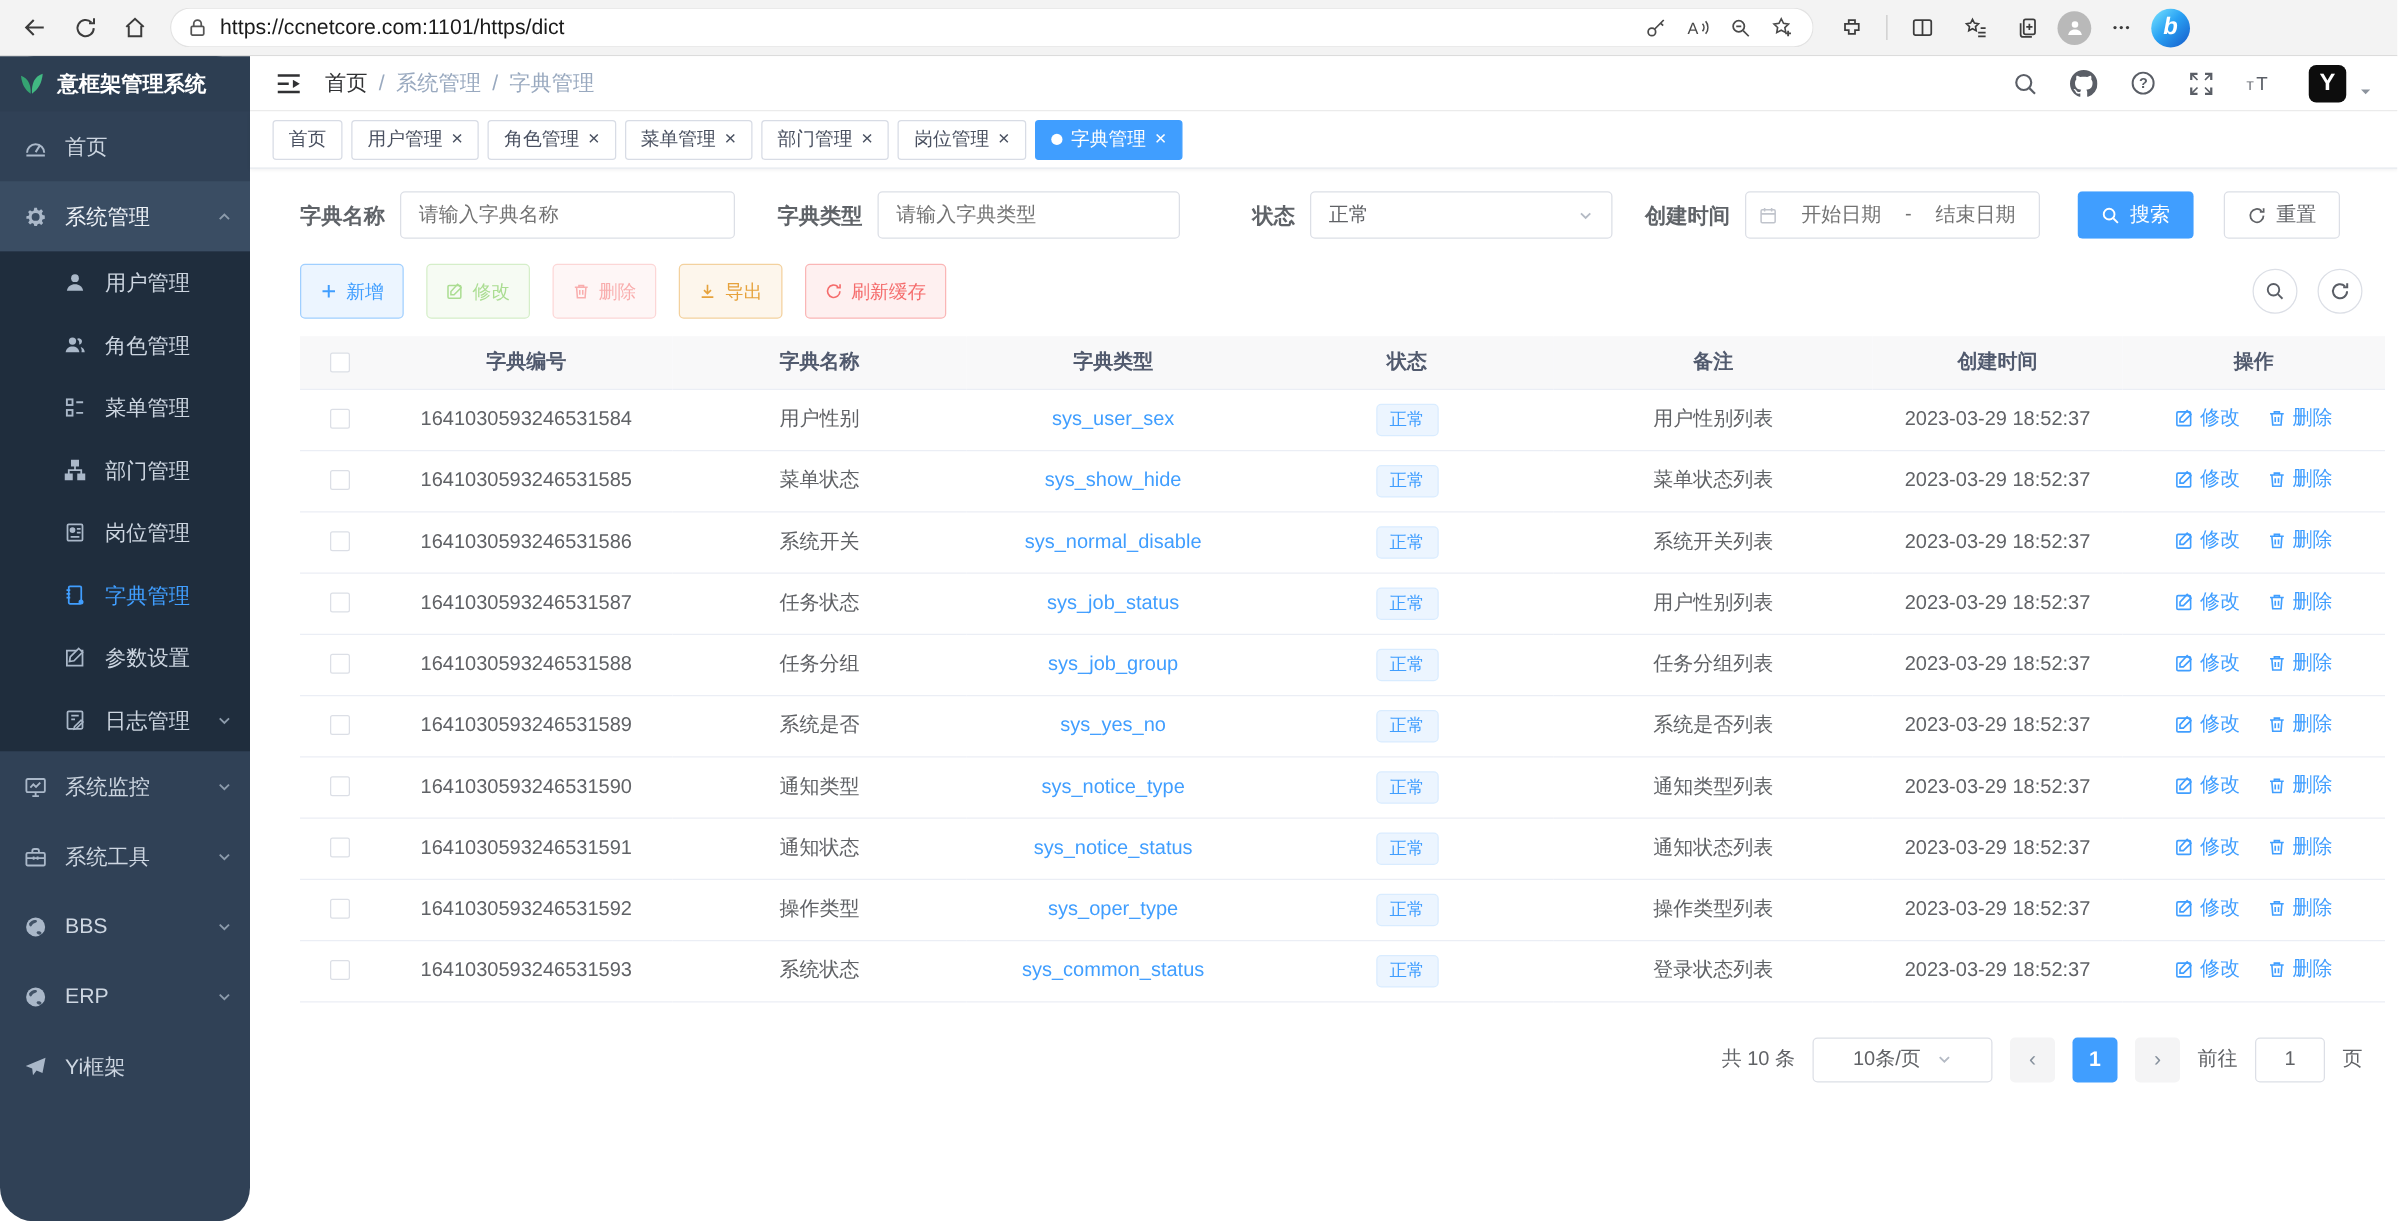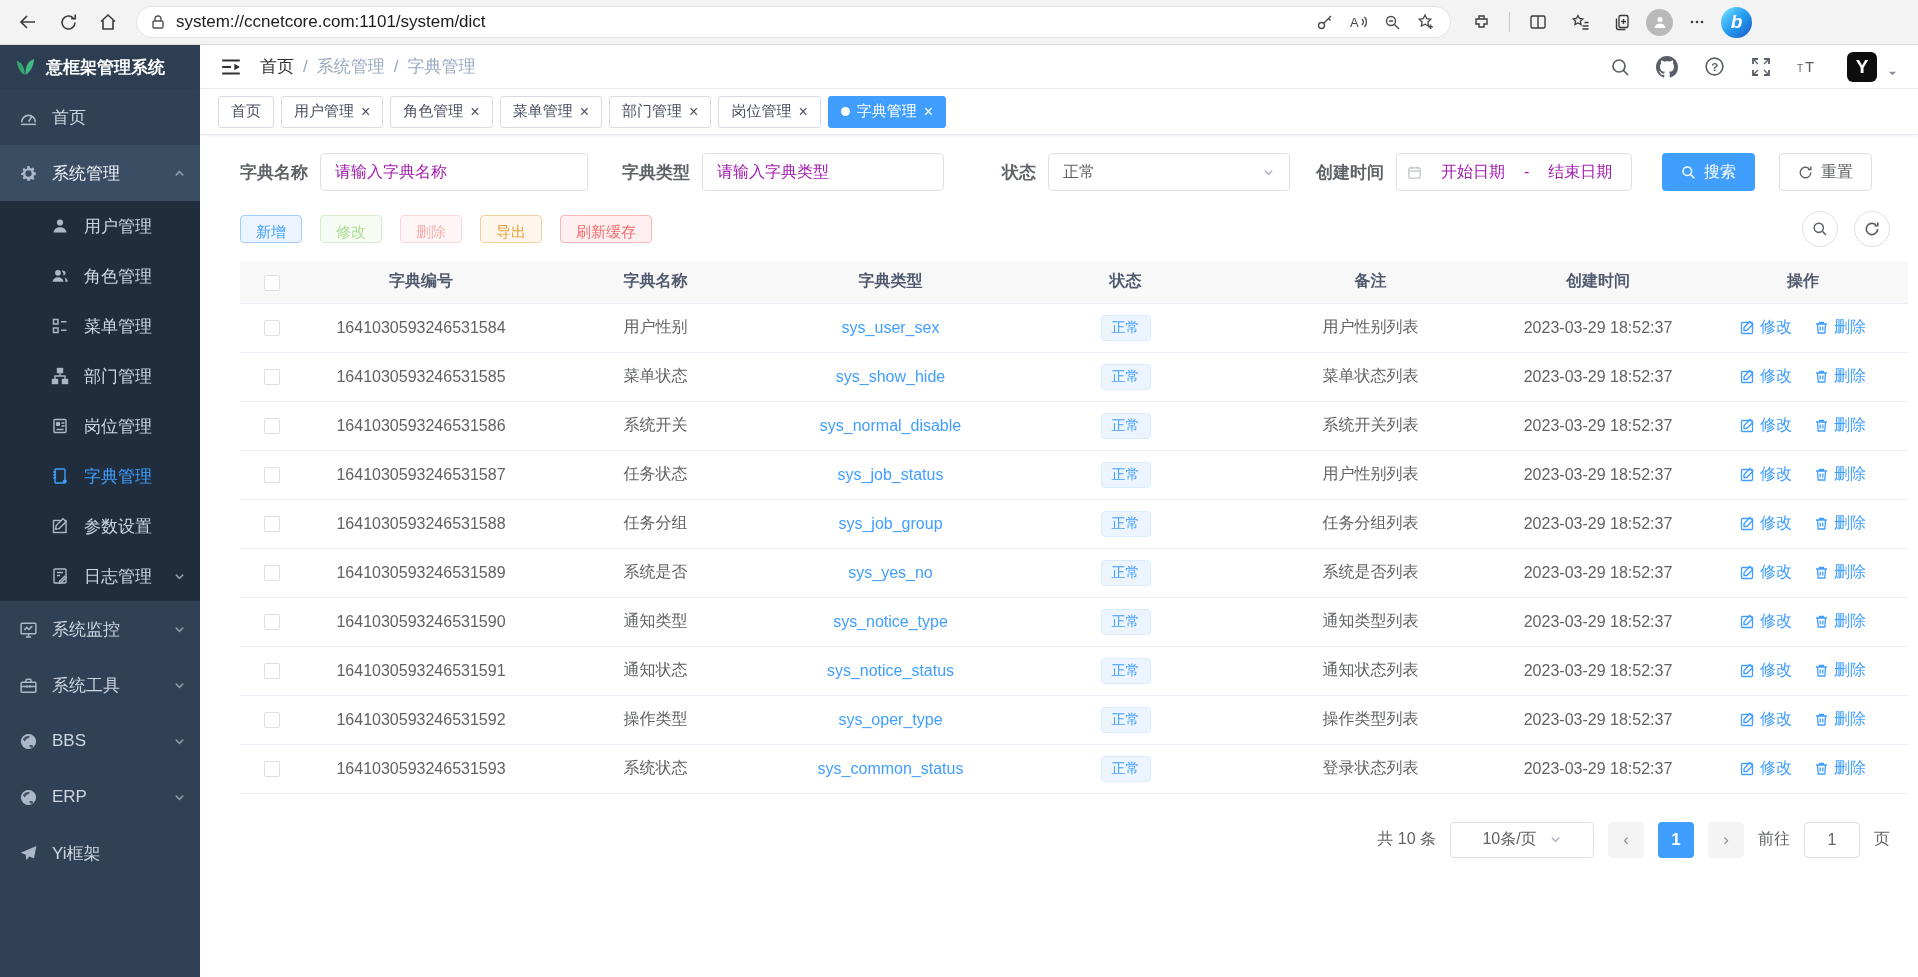--- a/index.html
+++ b/index.html
@@ -24,21 +24,21 @@
     display:flex; align-items:center; justify-content:center; color:#fff; }
   .bing { width:31px; height:31px; border-radius:50%;
     background:linear-gradient(135deg,#7be6ff 0%,#2aa3f4 45%,#1559c9 100%);
     color:#fff; font-weight:bold; font-size:19px; display:flex; align-items:center;
     justify-content:center; font-style:italic; }
 
   
   .app { display:flex; height:932px; }
 
   
-  .sidebar { width:200px; background:#304156; flex:0 0 auto; color:#c4cede; }
+  .sidebar { width:200px; background:#304156; flex:0 0 auto; color:#c4cede;border-radius:27px; }
   .logo-row { height:44px; display:flex; align-items:center; gap:10px; padding:0 14px; background:#2d3e52; }
   .logo-text { color:#fff; font-weight:bold; font-size:17px; white-space:nowrap; }
   .menu-item { height:56px; display:flex; align-items:center; gap:14px; padding:0 18px;
     font-size:17px; color:#cdd6e1; cursor:pointer; position:relative; }
   .menu-item .mi-icon { width:20px; display:flex; justify-content:center; color:#aab8c9; }
   .menu-item.parent-open { background:#3a4d63; color:#eef2f7; }
   .submenu { background:#1f2d3d; }
   .submenu .menu-item { height:50px; padding-left:50px; }
   .menu-item.active { color:#409eff; }
   .menu-item.active .mi-icon { color:#409eff; }
@@ -68,31 +68,31 @@
   .tag.active { background:#409eff; border-color:#409eff; color:#fff; }
   .tag.active .dot { display:inline-block; }
   .tag-close { font-size:16px; line-height:1; }
 
   
   .content { flex:1; padding:18px 28px 0 22px;margin-left:18px; }
   .filter-row { display:flex; align-items:center; margin-bottom:20px; }
   .f-label { font-size:17px; font-weight:bold; color:#5f6368; margin-right:12px; white-space:nowrap; }
   .input { height:38px; border:1px solid #dcdfe6; border-radius:4px; background:#fff;
     display:flex; align-items:center; padding:0 14px; font-size:16px; color:#606266; }
-  .placeholder { color:#a21caf; }
+  .placeholder { color:#737373; }
   .sel-caret { margin-left:auto; color:#b4bac4; }
   .gap { width:34px; flex:0 0 auto; }
   .btn { height:38px; border-radius:4px; display:inline-flex; align-items:center; gap:8px;
     padding:0 18px; font-size:16px; border:1px solid transparent; cursor:pointer; background:none; }
   .btn-search { background:#409eff; color:#fff; }
   .btn-reset { background:#fff; border-color:#dcdfe6; color:#606266; }
 
   .toolbar-row { display:flex; align-items:center; gap:18px; margin-bottom:14px; }
-  .tbtn { height:28px; padding:0 15px; border-radius:4px; font-size:15px;
-    display:inline-flex; align-items:center; gap:7px; border:1px solid transparent; cursor:pointer;flex-direction:column; }
+  .tbtn { height:44px; padding:0 15px; border-radius:4px; font-size:15px;
+    display:inline-flex; align-items:center; gap:7px; border:1px solid transparent; cursor:pointer; }
   .tbtn-add { color:#409eff; background:#ecf5ff; border-color:#a0cfff; }
   .tbtn-edit { color:#67c23a; background:#f0f9eb; border-color:#b3e19d; opacity:.55; }
   .tbtn-del { color:#f56c6c; background:#fef0f0; border-color:#fab6b6; opacity:.55; }
   .tbtn-export { color:#e6a23c; background:#fdf6ec; border-color:#f3d19e; }
   .tbtn-refresh { color:#f56c6c; background:#fef0f0; border-color:#fab6b6; }
   .toolbar-right { margin-left:auto; display:flex; gap:16px; }
   .circle-btn { width:36px; height:36px; border-radius:50%; border:1px solid #dcdfe6;
     background:#fff; color:#5a5e66; display:flex; align-items:center; justify-content:center; cursor:pointer; }
 
   table { width:100%; border-collapse:collapse; table-layout:fixed; }
@@ -138,21 +138,21 @@
       </svg>
   </div>
 
   <div class="url-pill">
     <span class="lock">
       <svg width="16" height="16" viewBox="0 0 16 16" fill="none" stroke="currentColor" stroke-width="1.4">
           <rect x="3" y="7" width="10" height="7" rx="1"></rect>
           <path d="M5 7V5a3 3 0 0 1 6 0v2"></path>
         </svg>
     </span>
-    <span class="url-text">system://ccnetcore.com:1101/system/dict</span>
+    <span class="url-text">https://ccnetcore.com:1101/https/dict</span>
     <span class="pill-ic">
       <svg width="17" height="17" viewBox="0 0 17 17" fill="none" stroke="currentColor" stroke-width="1.4">
           <circle cx="5.5" cy="11.5" r="3"></circle>
           <path d="M8 9 15 2M12.5 4.5l2 2"></path>
         </svg>
     </span>
     <span class="pill-ic">
       <svg width="18" height="18" viewBox="0 0 18 18" fill="none" stroke="currentColor" stroke-width="1.3">
           <text x="1" y="14" font-size="13" fill="currentColor" stroke="none">A</text>
           <path d="M13 6a4.5 4.5 0 0 1 0 6M15.5 4a7.5 7.5 0 0 1 0 10"></path>

